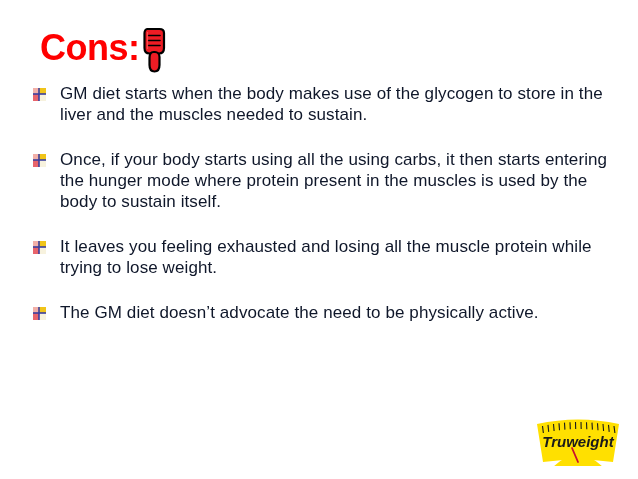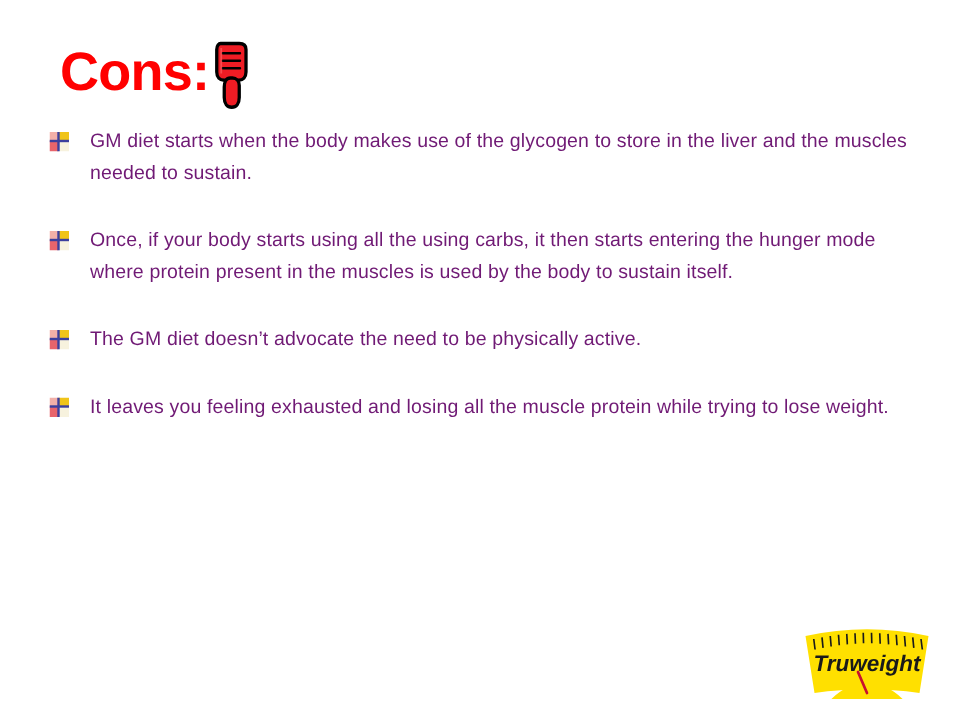--- a/index.html
+++ b/index.html
@@ -66,23 +66,23 @@
     height: 13px;
     margin-top: 5px;
     margin-right: 14px;
     position: relative;
   }
   .bullet-marker svg {
     display: block;
   }
   .bullet-text {
     flex: 1 1 auto;
-    font-size: 13px;
+    font-size: 17px;
     line-height: 21px;
-    color: #701a75;
+    color: #0f172a;
     letter-spacing: 0.1px;
   }
 
   
   .logo {
     position: absolute;
     left: 528px;
     top: 416px;
     width: 100px;
     height: 50px;
@@ -146,35 +146,35 @@
       <span class="bullet-marker">
         <svg viewBox="0 0 13 13" width="13" height="13" xmlns="http://www.w3.org/2000/svg">
           <rect x="0" y="0" width="6" height="6" fill="#f2b0a8"></rect>
           <rect x="6" y="0" width="7" height="6" fill="#f0c419"></rect>
           <rect x="0" y="6" width="6" height="7" fill="#e8646b"></rect>
           <rect x="6" y="6" width="7" height="7" fill="#f7f2de"></rect>
           <rect x="5.2" y="0" width="1.6" height="13" fill="#3b3f9e"></rect>
           <rect x="0" y="5.2" width="13" height="1.6" fill="#3b3f9e"></rect>
         </svg>
       </span>
+      <span class="bullet-text">It leaves you feeling exhausted and losing all the muscle protein while trying to lose weight.</span>
+    </div>
+
+    <div class="bullet-item">
+      <span class="bullet-marker">
+        <svg viewBox="0 0 13 13" width="13" height="13" xmlns="http://www.w3.org/2000/svg">
+          <rect x="0" y="0" width="6" height="6" fill="#f2b0a8"></rect>
+          <rect x="6" y="0" width="7" height="6" fill="#f0c419"></rect>
+          <rect x="0" y="6" width="6" height="7" fill="#e8646b"></rect>
+          <rect x="6" y="6" width="7" height="7" fill="#f7f2de"></rect>
+          <rect x="5.2" y="0" width="1.6" height="13" fill="#3b3f9e"></rect>
+          <rect x="0" y="5.2" width="13" height="1.6" fill="#3b3f9e"></rect>
+        </svg>
+      </span>
       <span class="bullet-text">The GM diet doesn’t advocate the need to be physically active.</span>
-    </div>
-
-    <div class="bullet-item">
-      <span class="bullet-marker">
-        <svg viewBox="0 0 13 13" width="13" height="13" xmlns="http://www.w3.org/2000/svg">
-          <rect x="0" y="0" width="6" height="6" fill="#f2b0a8"></rect>
-          <rect x="6" y="0" width="7" height="6" fill="#f0c419"></rect>
-          <rect x="0" y="6" width="6" height="7" fill="#e8646b"></rect>
-          <rect x="6" y="6" width="7" height="7" fill="#f7f2de"></rect>
-          <rect x="5.2" y="0" width="1.6" height="13" fill="#3b3f9e"></rect>
-          <rect x="0" y="5.2" width="13" height="1.6" fill="#3b3f9e"></rect>
-        </svg>
-      </span>
-      <span class="bullet-text">It leaves you feeling exhausted and losing all the muscle protein while trying to lose weight.</span>
     </div>
 
 
   </div>
 
   <div class="logo">
     <svg viewBox="0 0 100 50" width="100" height="50" xmlns="http://www.w3.org/2000/svg">
       <defs>
         <path id="arcpath" d="M 14 38 A 48 48 0 0 1 86 38"></path>
       </defs>

